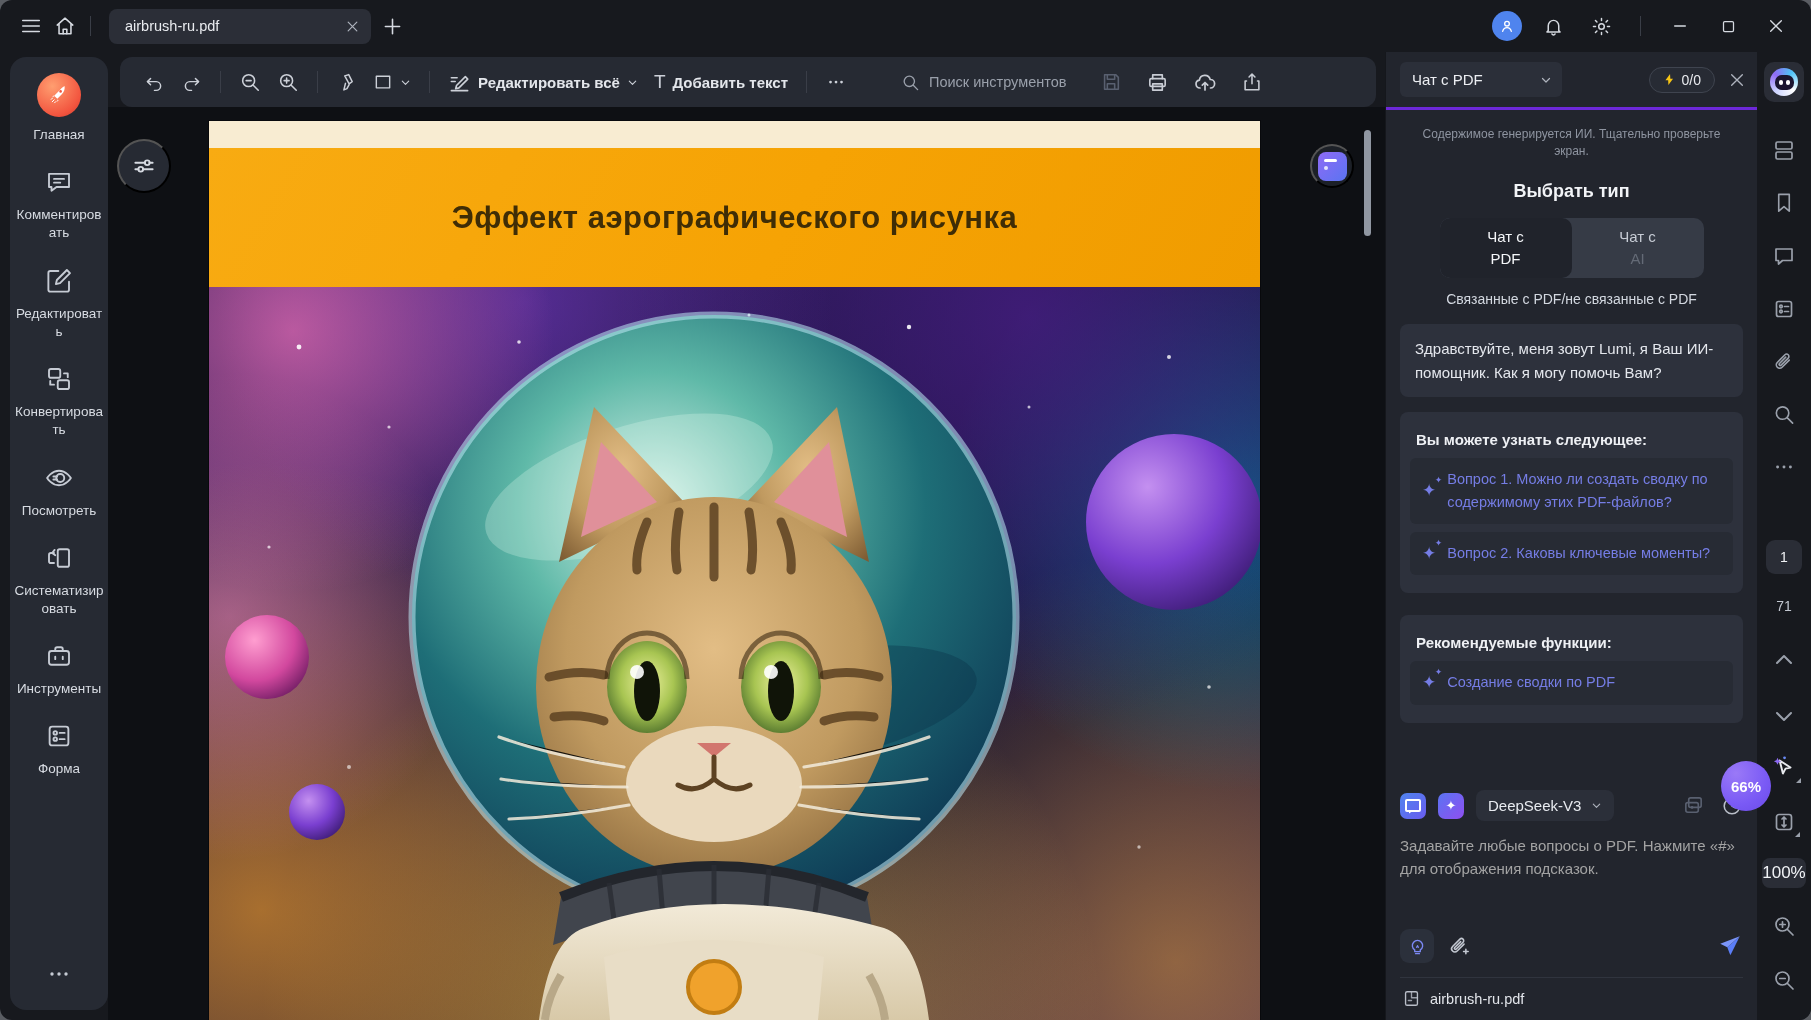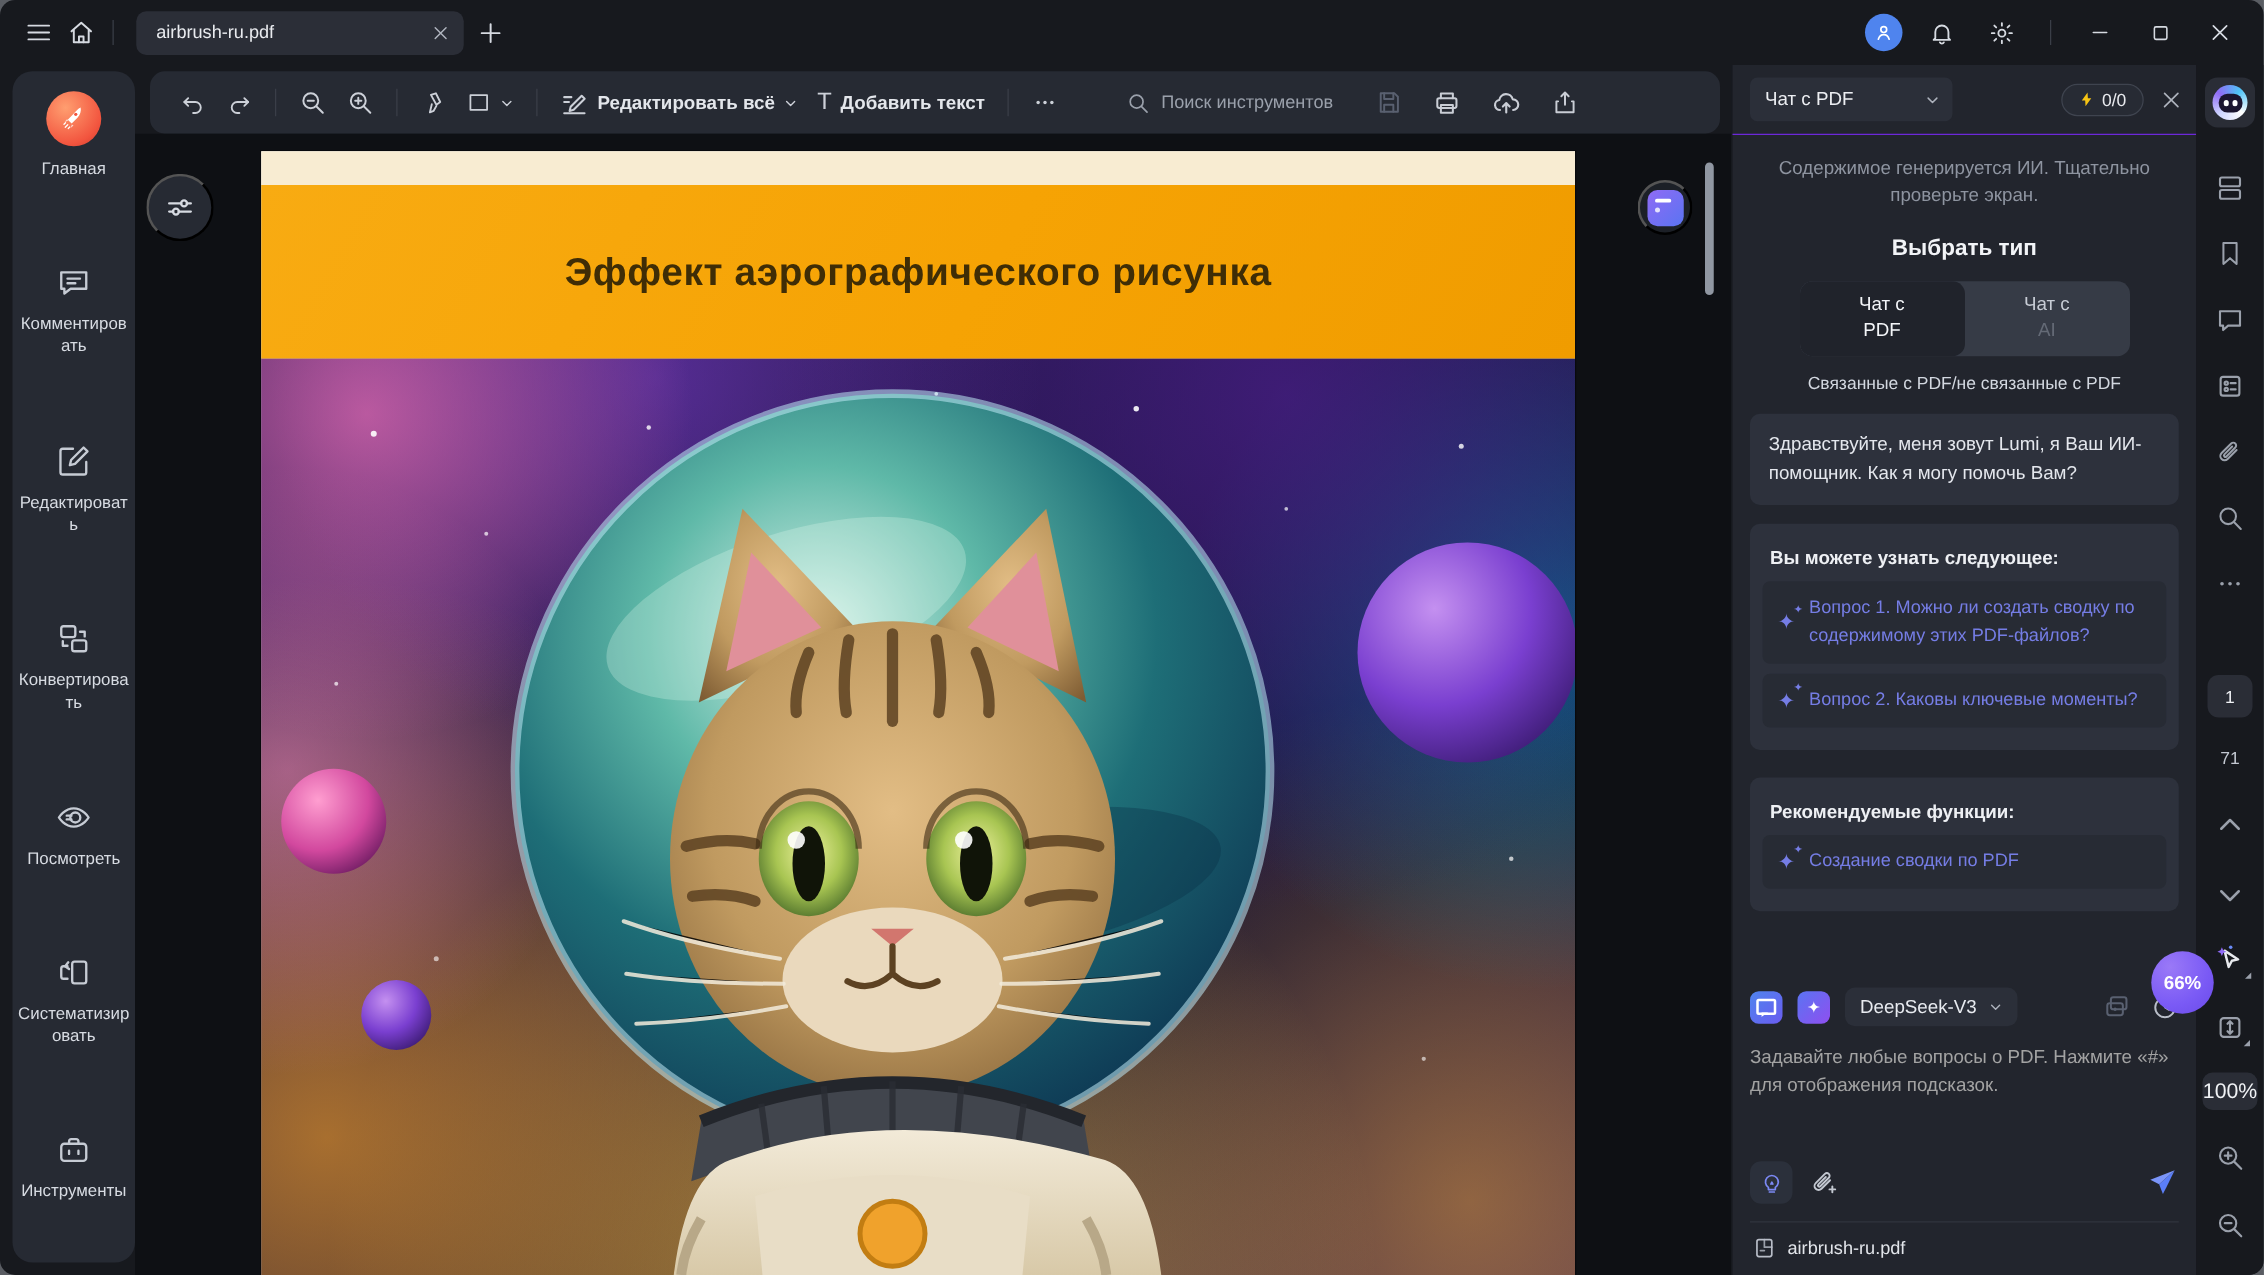--- a/index.html
+++ b/index.html
@@ -17,21 +17,21 @@
   .tb-divider { width:1px; height:20px; background:#3a3e47; margin:0 8px; }
   .doc-tab { width:262px; height:35px; margin-left:10px; background:#2b2e37; border-radius:8px; display:flex; align-items:center; padding:0 12px 0 16px; gap:8px; }
   .doc-tab .t-title { flex:1; font-size:14.5px; color:#e9ebef; white-space:nowrap; overflow:hidden; }
   .tab-close { color:#aeb3bd; }
   .tb-plus { margin-left:12px; color:#d6dae1; }
   .tb-right { margin-left:auto; display:flex; align-items:center; gap:14px; }
   .avatar { width:30px; height:30px; border-radius:50%; background:#4f84ee; display:flex; align-items:center; justify-content:center; color:#fff; }
   .win-ctl { width:34px; height:34px; display:flex; align-items:center; justify-content:center; color:#d6dae1; }
 
   
-  .sidebar { position:absolute; left:10px; top:57px; width:98px; height:953px; background:#262a33; border-radius:16px; display:flex; flex-direction:column; align-items:center; padding:16px 4px 10px;gap:44px; }
+  .sidebar { position:absolute; left:10px; top:57px; width:98px; height:953px; background:#262a33; border-radius:16px; display:flex; flex-direction:column; align-items:center; padding:16px 4px 10px; }
   .sb-item { width:100%; display:flex; flex-direction:column; align-items:center; gap:9px; margin-bottom:23px; color:#c6cbd4; cursor:pointer; }
   .sb-item .lbl { font-size:13.5px; color:#d7dbe2; text-align:center; line-height:1.35; width:92px; overflow-wrap:anywhere; }
   .logo-badge { width:44px; height:44px; border-radius:50%; background:radial-gradient(circle at 35% 30%, #ff9e70, #f2543e 70%, #c93a2c); display:flex; align-items:center; justify-content:center; }
   .sb-more { margin-top:auto; color:#c6cbd4; padding-bottom:14px; cursor:pointer; }
 
   
   .toolbar { position:absolute; left:120px; top:57px; width:1256px; height:50px; background:#262a33; border-radius:12px; display:flex; align-items:center; padding:0 16px; color:#c9cdd5; }
   .t-btn { display:flex; align-items:center; gap:7px; padding:6px 8px; border-radius:6px; cursor:pointer; color:#ccd0d8; }
   .t-label { font-size:15px; color:#e3e6eb; white-space:nowrap;font-weight:bold; }
   .t-div { width:1px; height:22px; background:#3a3e48; margin:0 10px; }
@@ -63,28 +63,28 @@
 
   .float-sliders { position:absolute; left:117px; top:139px; width:54px; height:54px; border-radius:50%; background:#262a33; display:flex; align-items:center; justify-content:center; color:#d6dae1; cursor:pointer; z-index:5; }
   .float-ai { position:absolute; left:1310px; top:144px; width:44px; height:44px; border-radius:50%; background:#1f232bdd; display:flex; align-items:center; justify-content:center; cursor:pointer; z-index:5; }
   .float-ai .chip { width:29px; height:29px; border-radius:8px; background:linear-gradient(135deg,#8f6bf5,#5a74f2); position:relative; }
   .float-ai .chip::before { content:""; position:absolute; left:6px; top:7px; width:13px; height:3px; border-radius:2px; background:#fff; }
   .float-ai .chip::after { content:""; position:absolute; left:6px; top:14px; width:4px; height:4px; border-radius:50%; background:#ffffffcc; }
   .v-scroll { position:absolute; left:1364px; top:130px; width:7px; height:106px; border-radius:4px; background:#9097a2; z-index:5; }
 
   
   .chat-panel { position:absolute; left:1385px; top:52px; width:372px; height:968px; background:#22252d; border-left:1px solid #15171c; }
-  .cp-header { display:flex; align-items:center; padding:10px 12px 10px 14px; border-bottom:1px solid #6d28d9; }
+  .cp-header { display:flex; align-items:center; padding:10px 12px 10px 14px; border-bottom:3px solid #6d28d9; }
   .cp-dd { width:162px; height:35px; background:#2b2f39; border-radius:6px; display:flex; align-items:center; justify-content:space-between; padding:0 10px 0 12px; cursor:pointer; }
   .cp-dd .dd-txt { font-size:15px; color:#eceef2; }
   .cp-quota { margin-left:auto; display:flex; align-items:center; gap:6px; border:1px solid #3f444f; background:#272b34; border-radius:999px; padding:4px 13px; }
   .cp-quota .q-txt { font-size:14px; color:#e8eaee; }
   .cp-close { margin-left:14px; color:#aeb3bd; cursor:pointer; }
   .cp-body { padding:14px 14px 0; }
-  .cp-disclaimer { width:88%; margin:2px auto 20px; text-align:center; font-size:15px; line-height:1.45; color:#8e94a0; }
+  .cp-disclaimer { width:88%; margin:2px auto 20px; text-align:center; font-size:12px; line-height:1.45; color:#8e94a0; }
   .cp-choose { text-align:center; font-size:18px; font-weight:bold; color:#f2f4f7; margin-bottom:16px; }
   .segmented { width:264px; margin:0 auto; background:#363b46; border-radius:10px; display:flex; overflow:hidden; }
   .seg { flex:1; text-align:center; padding:8px 0 9px; cursor:pointer; }
   .seg .l1,.seg .l2 { font-size:15px; line-height:1.45; }
   .seg.active { background:#20232b; border-radius:10px; }
   .seg.active .l1,.seg.active .l2 { color:#f4f6f9; }
   .seg:not(.active) .l1 { color:#c7ccd5; }
   .seg:not(.active) .l2 { color:#646a76; }
   .cp-caption { text-align:center; font-size:14px; color:#d3d8e0; margin:13px 0 17px; }
   .bubble { background:#2d313c; border-radius:8px; padding:13px 15px; font-size:15px; line-height:1.55; color:#e4e7ed; margin-bottom:15px; }

